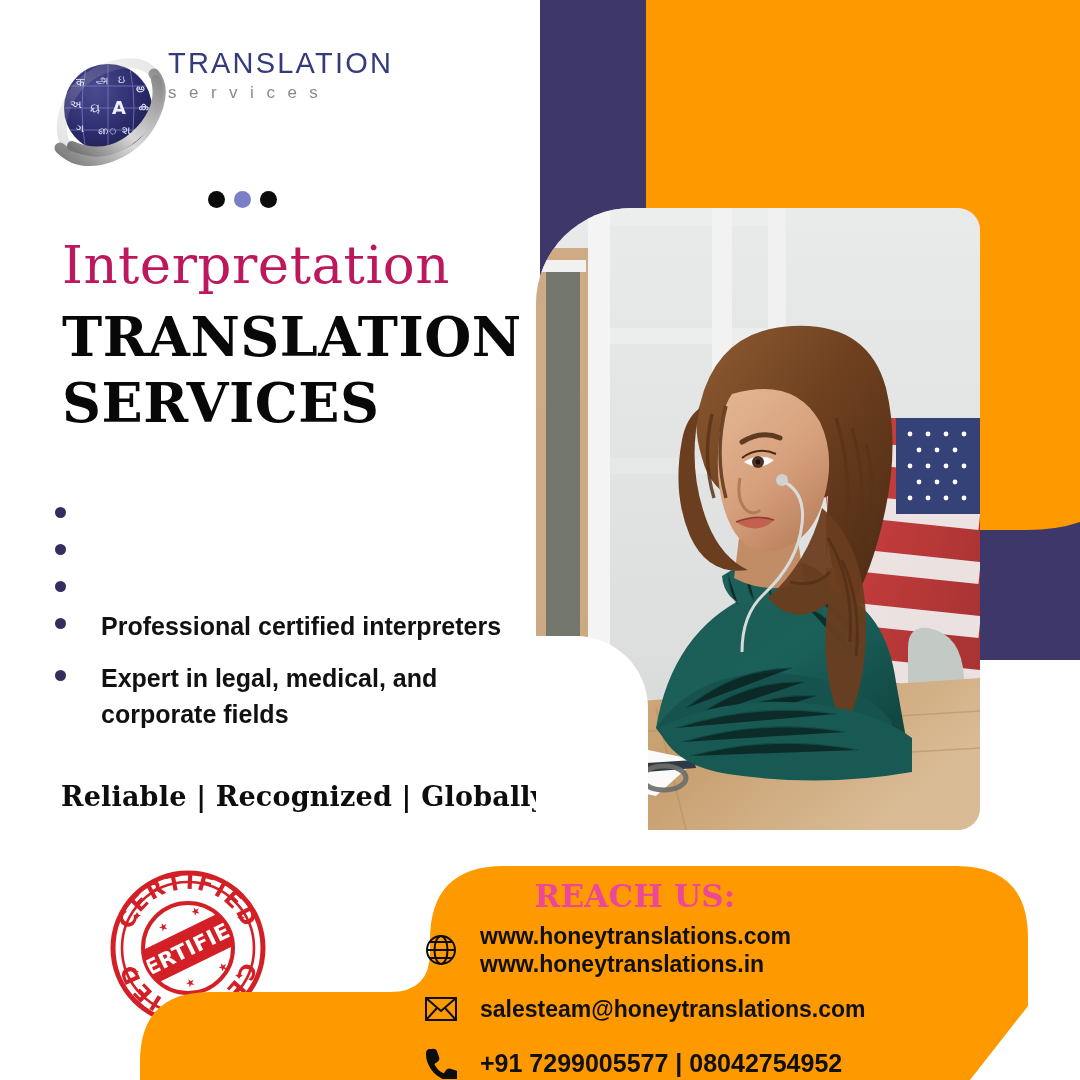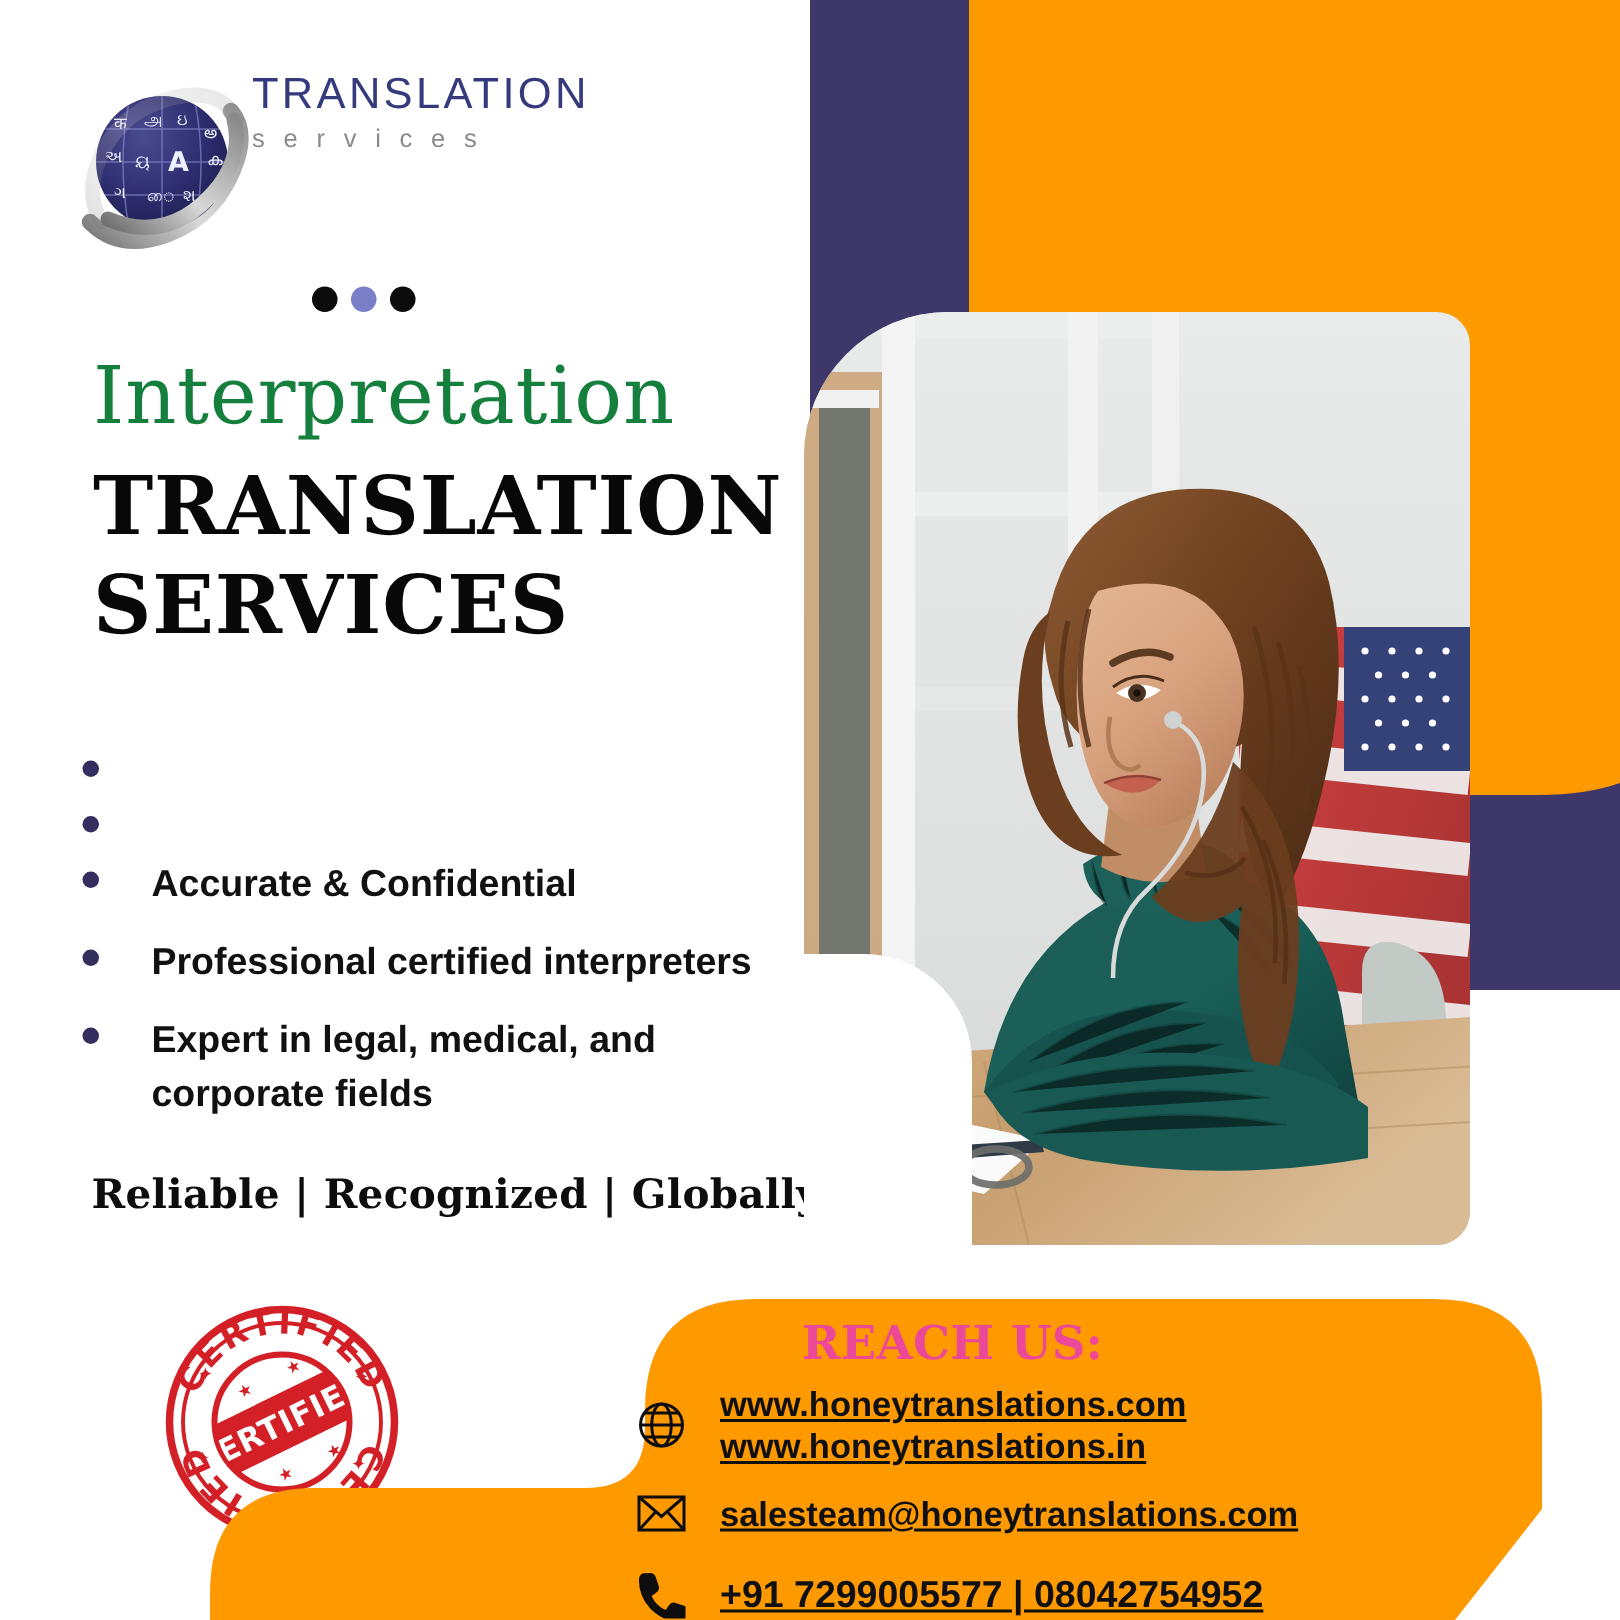--- a/index.html
+++ b/index.html
@@ -119,21 +119,21 @@
     position: absolute;
     left: 62px;
     top: 234px;
     width: 500px;
   }
   #headline-script {
     font-family: "DejaVu Serif", serif;
     font-weight: 400;
     font-size: 53px;
     line-height: 62px;
-    color: #15803d;
+    color: #be185d;
     letter-spacing: 0.5px;
     display: block;
   }
   #headline-main {
     margin-top: 8px;
   }
   #headline-main .line {
     font-family: "DejaVu Serif", serif;
     font-weight: 700;
     font-size: 54px;
@@ -268,21 +268,20 @@
     display: flex;
     align-items: center;
     justify-content: center;
   }
   .contact-lines {
     font-family: "Liberation Sans", sans-serif;
     font-weight: 700;
     font-size: 23px;
     line-height: 28px;
     color: #101010;
-    text-decoration: underline;
   }
   .contact-lines .sub {
     display: block;
   }
   #row-phone .contact-lines {
     font-size: 25px;
   }
   #row-web { margin-top: 6px; }
   #row-mail { margin-top: 10px; }
   #row-phone { margin-top: 12px; }
@@ -369,21 +368,20 @@
 
   <div id="bullets">
     <div class="bullet-row">
       <span class="bullet-dot"></span>
     </div>
     <div class="bullet-row">
       <span class="bullet-dot"></span>
     </div>
     <div class="bullet-row">
       <span class="bullet-dot"></span>
-      <span class="bullet-text">Accurate &amp; Confidential</span>
     </div>
     <div class="bullet-row">
       <span class="bullet-dot"></span>
       <span class="bullet-text">Professional certified interpreters</span>
     </div>
     <div class="bullet-row">
       <span class="bullet-dot"></span>
       <span class="bullet-text">Expert in legal, medical, and corporate fields</span>
     </div>
   </div>

